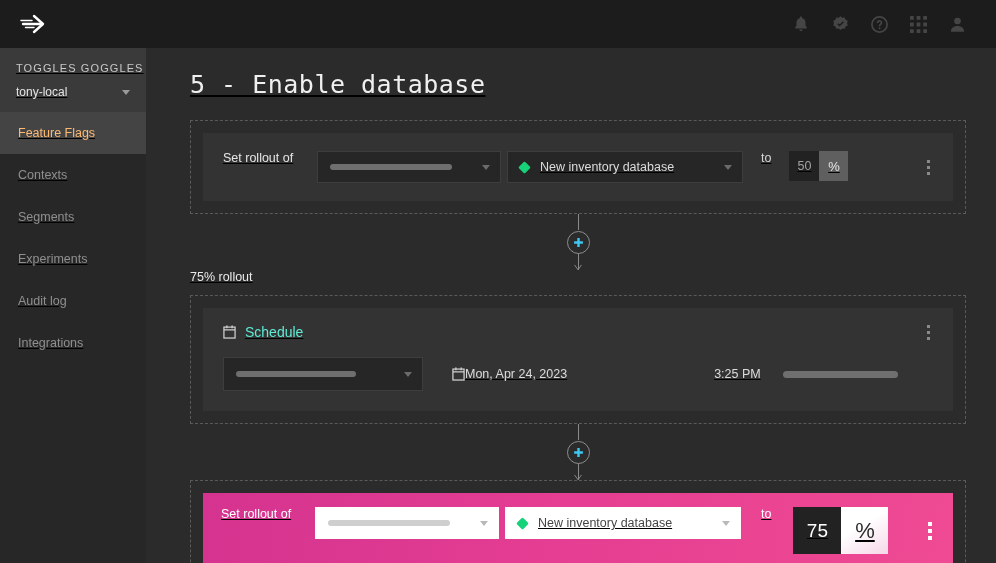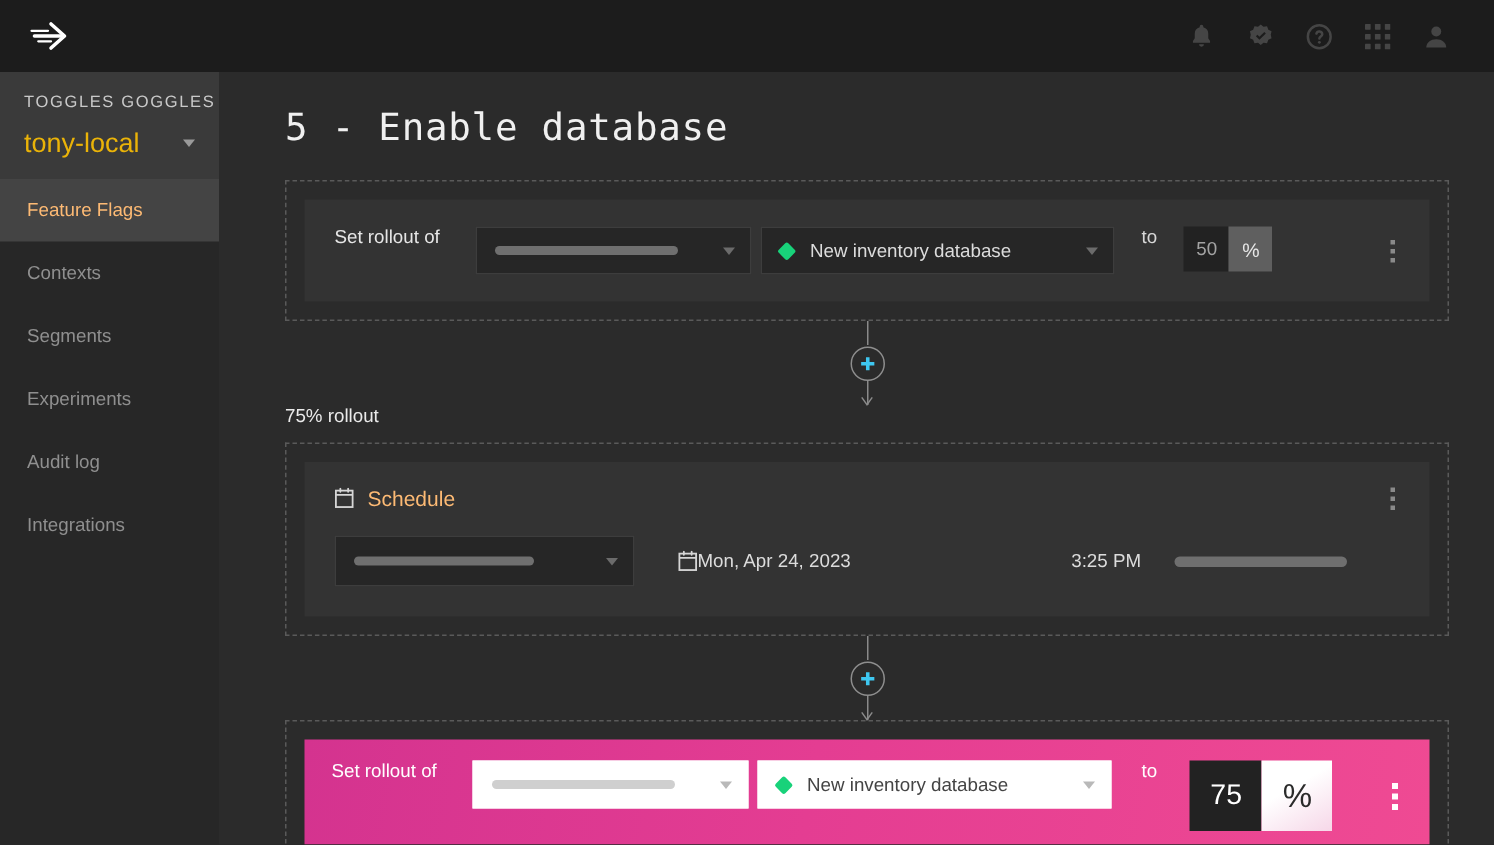--- a/index.html
+++ b/index.html
@@ -28,21 +28,21 @@
   #topbar-icons { display: flex; align-items: center; gap: 17px; padding-right: 12px; }
   .tb-icon {
     width: 22px; height: 22px;
     display: flex; align-items: center; justify-content: center;
     color: #454545;
     cursor: pointer;
   }
   .tb-icon svg { display: block; }
 
   
-  #shell { display: flex; height: 515px; }
+  #shell { display: flex; height: 515px; text-decoration: underline; }
 
   
   #sidebar {
     width: 146px;
     flex: 0 0 146px;
     background: #272727;
     padding-top: 0;
   }
   #project-block {
     background: #3a3a3a;
@@ -56,21 +56,21 @@
     text-transform: uppercase;
     white-space: nowrap;
   }
   #project-row {
     margin-top: 11px;
     display: flex;
     align-items: center;
     justify-content: space-between;
     cursor: pointer;
   }
-  #project-name { font-size: 18px; color: #eab308; }
+  #project-name { font-size: 12px; color: #e5e5e5; }
   .caret-down {
     width: 0; height: 0;
     border-left: 4.5px solid transparent;
     border-right: 4.5px solid transparent;
     border-top: 5px solid #9a9a9a;
   }
   .nav-item {
     height: 42px;
     display: flex;
     align-items: center;
@@ -275,21 +275,21 @@
   .card.schedule {
     display: block;
     padding: 16px 20px 20px 20px;
   }
   .sched-head {
     display: flex;
     align-items: center;
   }
   .sched-title {
     font-size: 14px;
-    color: #fdba74;
+    color: #5eead4;
     margin-left: 9px;
   }
   .sched-row {
     display: flex;
     align-items: center;
     margin-top: 17px;
   }
   .sched-sel { width: 200px; height: 34px; }
   .sched-sel .skeleton-bar { width: 120px; }
   .date-group {

